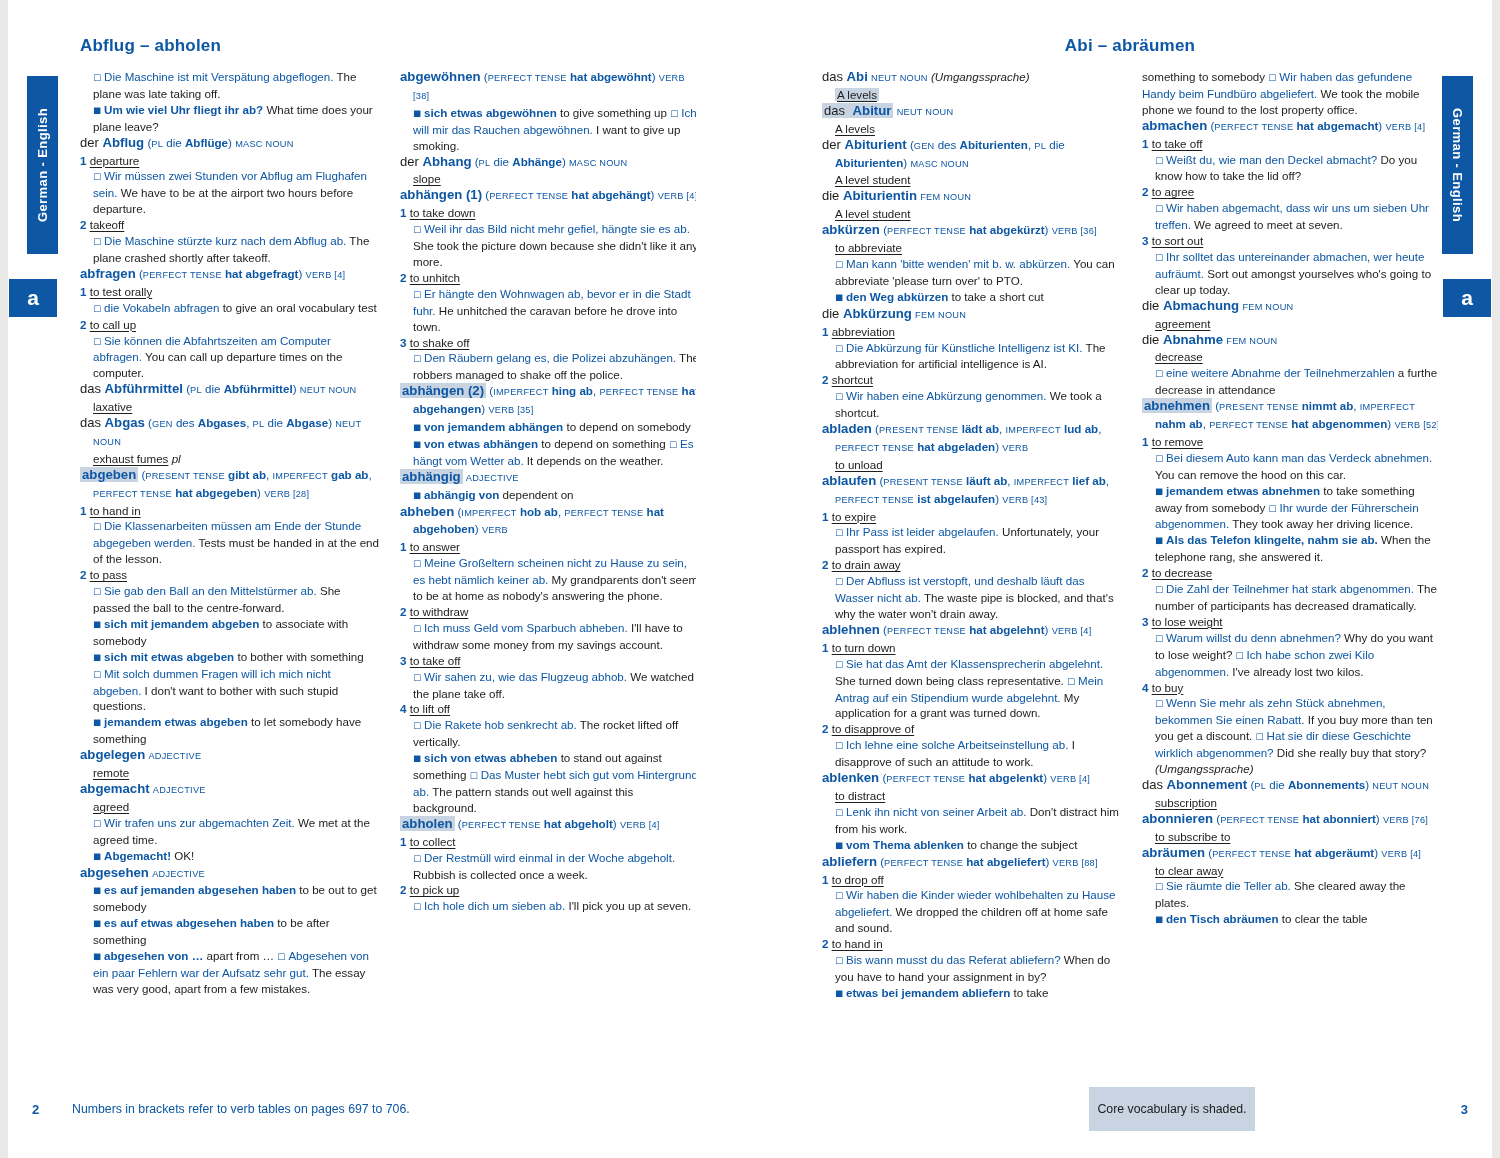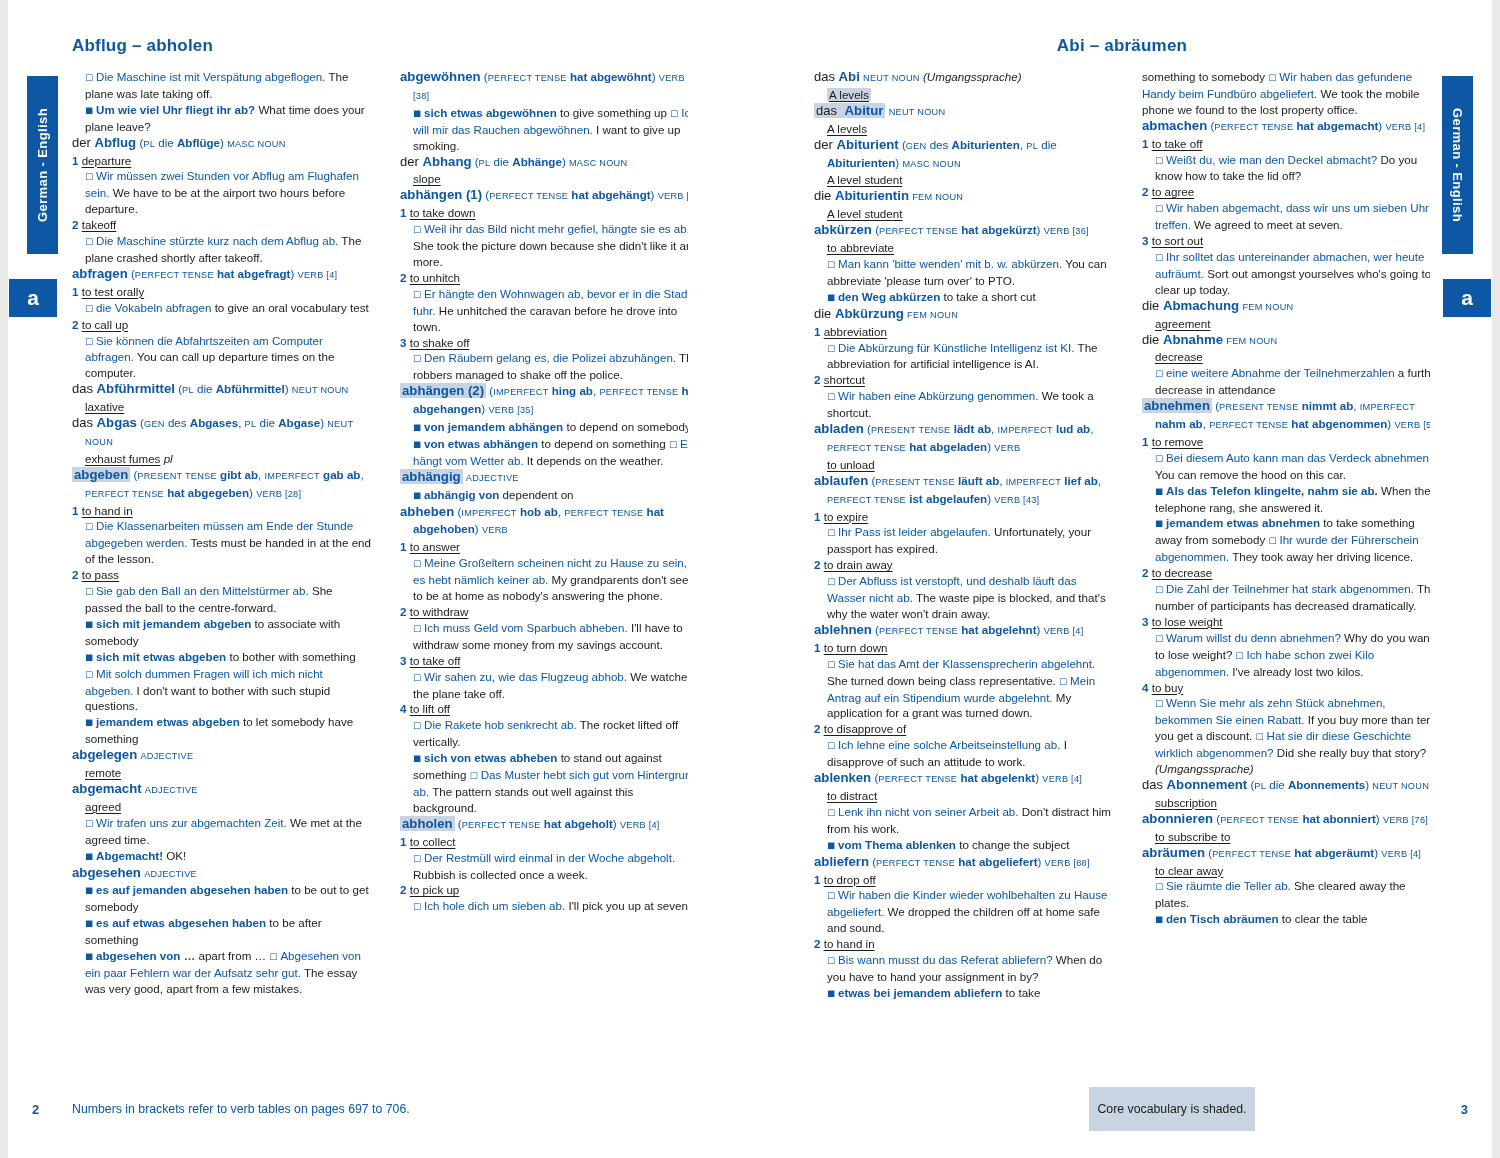--- a/index.html
+++ b/index.html
@@ -20,27 +20,27 @@
   .vtab.left{left:27px}
   .vtab.right{right:27px}
   .vtab span{writing-mode:vertical-rl;font-weight:bold;font-size:13px;letter-spacing:.4px;white-space:nowrap}
   .vtab.left span{transform:rotate(180deg)}
   .atab{position:absolute;top:279px;width:48px;height:38px;background:var(--blue);color:#fff;
         display:flex;align-items:center;justify-content:center;font-weight:bold;font-size:21px;z-index:5}
   .atab.left{left:9px}
   .atab.right{right:9px}
 
   
-  .pages{position:absolute;top:0;left:0;display:flex;width:1252px}
+  .pages{position:absolute;top:0;left:8px;display:flex;width:1252px}
   .page{width:750px;padding-top:36px}
   .page-left{padding-left:72px;padding-right:62px}
   .page-right{padding-left:64px;padding-right:70px}
   .pagehead{font-size:17px;font-weight:bold;color:var(--blue);margin-bottom:13px;letter-spacing:.2px}
   .page-right .pagehead{text-align:center}
-  .cols{display:flex;gap:28px;height:1032px;overflow:hidden}
+  .cols{display:flex;gap:20px;height:1032px;overflow:hidden}
   .col{width:300px;flex:0 0 300px}
 
   
   .blk{font-size:11.6px;line-height:15.9px;color:var(--ink)}
   .blk.h{padding-left:13px;text-indent:-13px}
   .blk.s{padding-left:13px;text-indent:-13px}
   .blk.i{padding-left:13px}
   .blk.i0{padding-left:0}
 
   .p-art{color:var(--ink);font-size:13px}
@@ -212,22 +212,22 @@
           <div class="blk s"><span class="p-num">3 </span><span class="p-tr">to sort out</span></div>
           <div class="blk i"><span class="p-wsq">□</span><span class="p-de">Ihr solltet das untereinander abmachen, wer heute aufräumt.</span><span class="p-en"> Sort out amongst yourselves who's going to clear up today.</span></div>
           <div class="blk h"><span class="p-art">die </span><span class="p-hw">Abmachung</span><span class="p-de"> </span><span class="p-lbl">FEM NOUN</span></div>
           <div class="blk i"><span class="p-tr">agreement</span></div>
           <div class="blk h"><span class="p-art">die </span><span class="p-hw">Abnahme</span><span class="p-de"> </span><span class="p-lbl">FEM NOUN</span></div>
           <div class="blk i"><span class="p-tr">decrease</span></div>
           <div class="blk i"><span class="p-wsq">□</span><span class="p-de">eine weitere Abnahme der Teilnehmerzahlen</span><span class="p-en"> a further decrease in attendance</span></div>
           <div class="blk h"><span class="p-hw p-sh">abnehmen</span><span class="p-de"> (</span><span class="p-lbl">PRESENT TENSE</span><span class="p-bde"> nimmt ab</span><span class="p-de">, </span><span class="p-lbl">IMPERFECT</span><span class="p-bde"> nahm ab</span><span class="p-de">, </span><span class="p-lbl">PERFECT TENSE</span><span class="p-bde"> hat abgenommen</span><span class="p-de">) </span><span class="p-lbl">VERB [52]</span></div>
           <div class="blk s"><span class="p-num">1 </span><span class="p-tr">to remove</span></div>
           <div class="blk i"><span class="p-wsq">□</span><span class="p-de">Bei diesem Auto kann man das Verdeck abnehmen.</span><span class="p-en"> You can remove the hood on this car.</span></div>
+          <div class="blk i"><span class="p-bsq">■</span><span class="p-bde">jemandem etwas abnehmen</span><span class="p-en"> to take something away from somebody </span><span class="p-wsq">□</span><span class="p-de">Ihr wurde der Führerschein abgenommen.</span><span class="p-en"> They took away her driving licence.</span></div>
           <div class="blk i"><span class="p-bsq">■</span><span class="p-bde">Als das Telefon klingelte, nahm sie ab.</span><span class="p-en"> When the telephone rang, she answered it.</span></div>
-          <div class="blk i"><span class="p-bsq">■</span><span class="p-bde">jemandem etwas abnehmen</span><span class="p-en"> to take something away from somebody </span><span class="p-wsq">□</span><span class="p-de">Ihr wurde der Führerschein abgenommen.</span><span class="p-en"> They took away her driving licence.</span></div>
           <div class="blk s"><span class="p-num">2 </span><span class="p-tr">to decrease</span></div>
           <div class="blk i"><span class="p-wsq">□</span><span class="p-de">Die Zahl der Teilnehmer hat stark abgenommen.</span><span class="p-en"> The number of participants has decreased dramatically.</span></div>
           <div class="blk s"><span class="p-num">3 </span><span class="p-tr">to lose weight</span></div>
           <div class="blk i"><span class="p-wsq">□</span><span class="p-de">Warum willst du denn abnehmen?</span><span class="p-en"> Why do you want to lose weight? </span><span class="p-wsq">□</span><span class="p-de">Ich habe schon zwei Kilo abgenommen.</span><span class="p-en"> I've already lost two kilos.</span></div>
           <div class="blk s"><span class="p-num">4 </span><span class="p-tr">to buy</span></div>
           <div class="blk i"><span class="p-wsq">□</span><span class="p-de">Wenn Sie mehr als zehn Stück abnehmen, bekommen Sie einen Rabatt.</span><span class="p-en"> If you buy more than ten you get a discount. </span><span class="p-wsq">□</span><span class="p-de">Hat sie dir diese Geschichte wirklich abgenommen?</span><span class="p-en"> Did she really buy that story? </span><span class="p-itb">(Umgangssprache)</span></div>
           <div class="blk h"><span class="p-art">das </span><span class="p-hw">Abonnement</span><span class="p-de"> (</span><span class="p-lbl">PL</span><span class="p-de"> die </span><span class="p-bde">Abonnements</span><span class="p-de">) </span><span class="p-lbl">NEUT NOUN</span></div>
           <div class="blk i"><span class="p-tr">subscription</span></div>
           <div class="blk h"><span class="p-hw">abonnieren</span><span class="p-de"> (</span><span class="p-lbl">PERFECT TENSE</span><span class="p-bde"> hat abonniert</span><span class="p-de">) </span><span class="p-lbl">VERB [76]</span></div>
           <div class="blk i"><span class="p-tr">to subscribe to</span></div>

